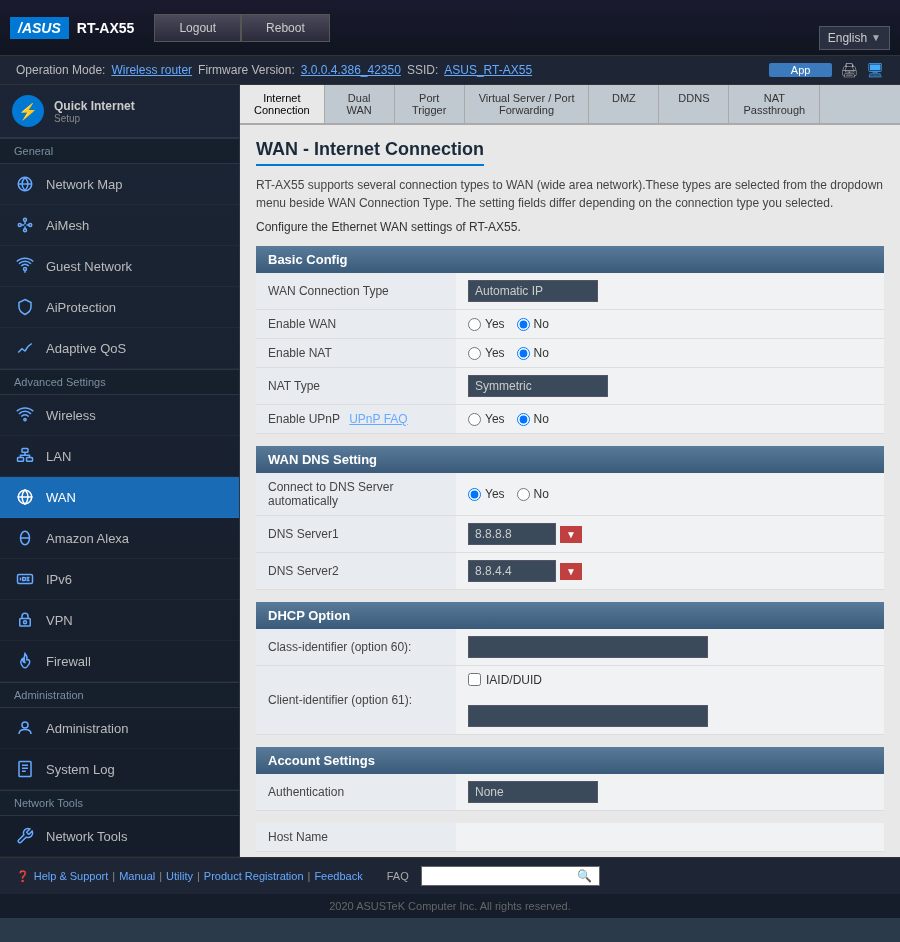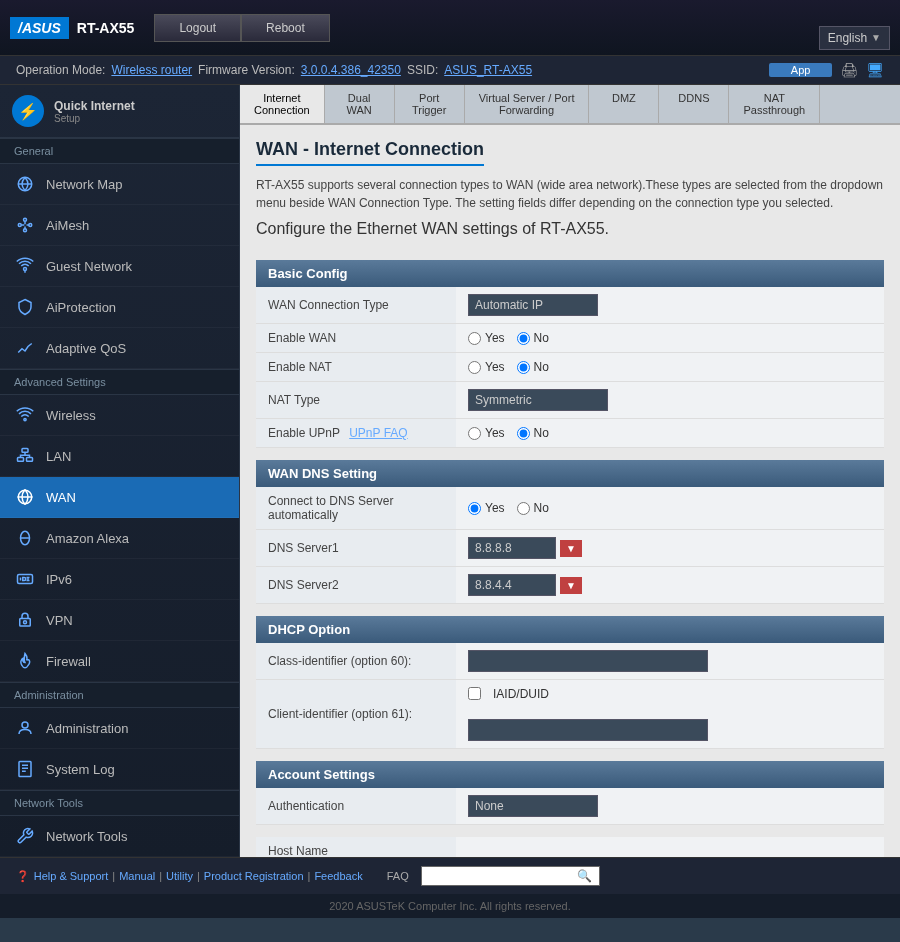--- a/index.html
+++ b/index.html
@@ -208,23 +208,23 @@
       padding-bottom: 4px;
       display: inline-block;
     }
     .page-desc {
       font-size: 12px;
       color: #444;
       margin-bottom: 8px;
       line-height: 1.5;
     }
     .configure-text {
-      font-size: 16px;
+      font-size: 12px;
       color: #333;
-      margin-bottom: 22px;
+      margin-bottom: 12px;
     }
 
     
     .section-header {
       background: linear-gradient(180deg, #5a7a9a 0%, #3a5a7a 100%);
       color: white;
       padding: 6px 12px;
       font-size: 13px;
       font-weight: bold;
       margin-bottom: 0;
@@ -341,21 +341,21 @@
       background: #151d2a;
       text-align: center;
       padding: 6px;
       font-size: 11px;
       color: #666;
     }
 
     .checkbox-label {
       display: flex;
       align-items: flex-start;
-      gap: 12px;
+      gap: 5px;
       cursor: pointer;
     }
   </style>
 </head>
 <body>
 
 <div class="top-bar">
   <div class="logo-area">
     <span class="logo-asus">/ASUS</span>
     <span class="router-model">RT-AX55</span>

